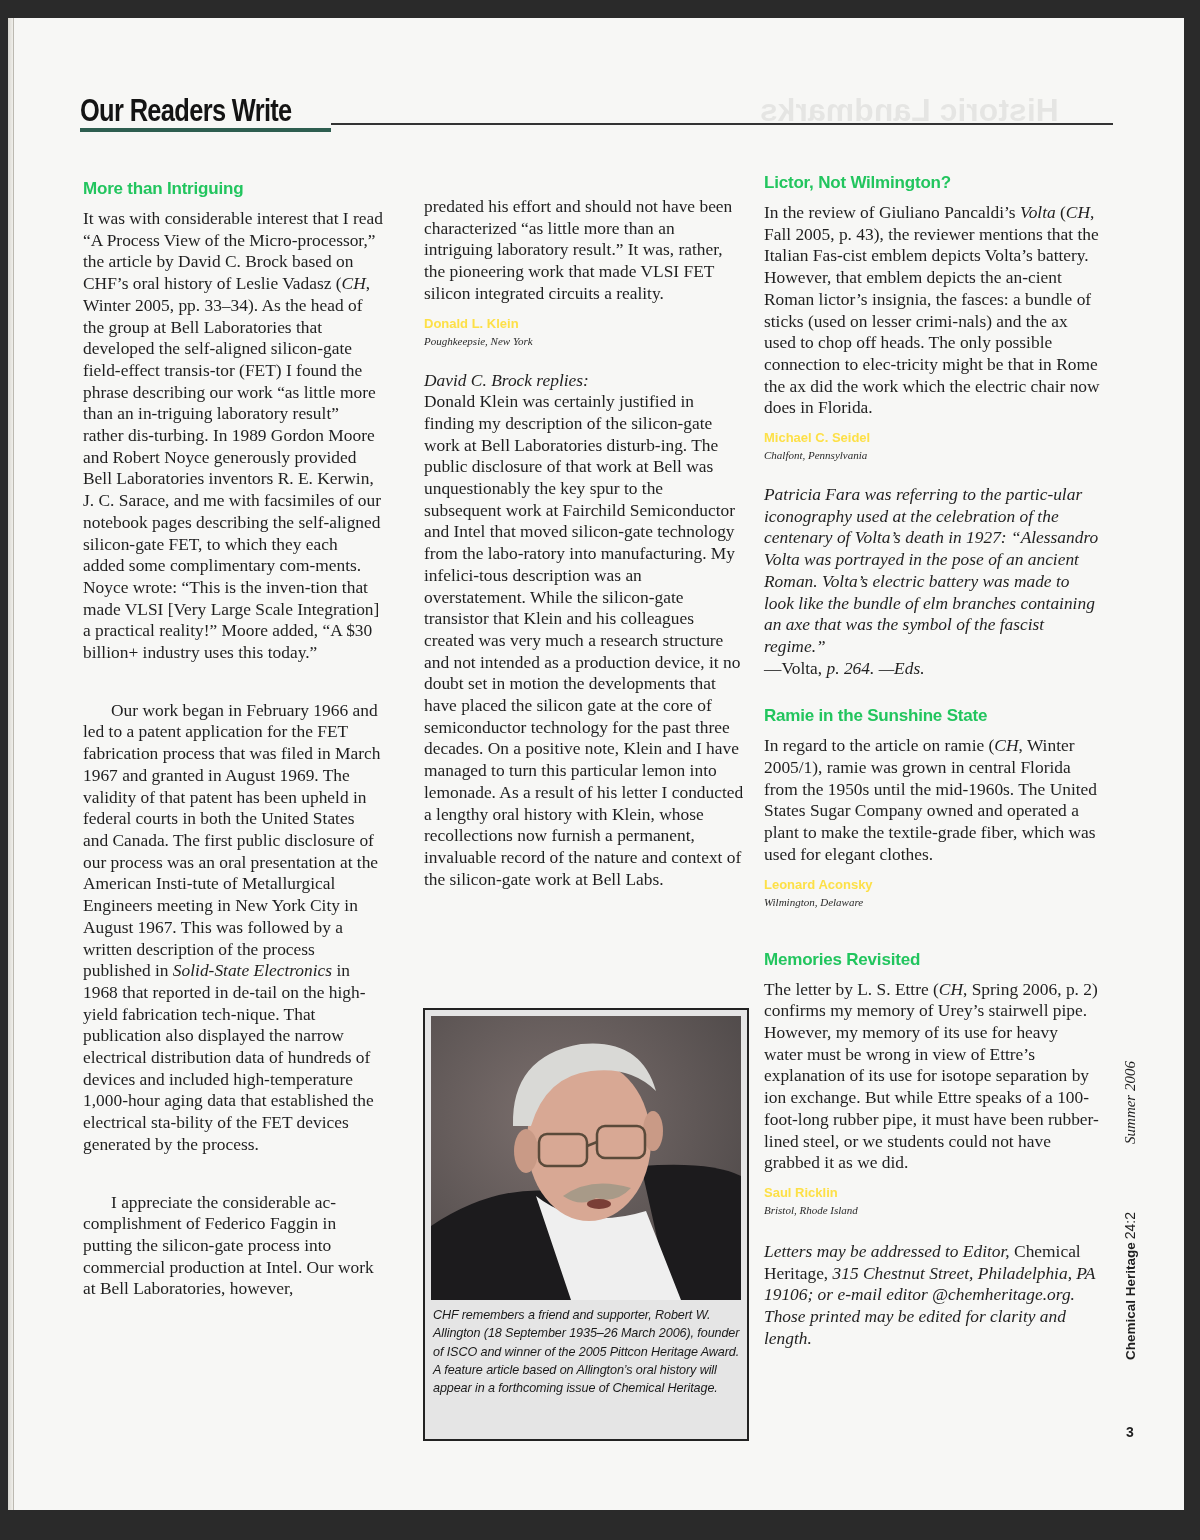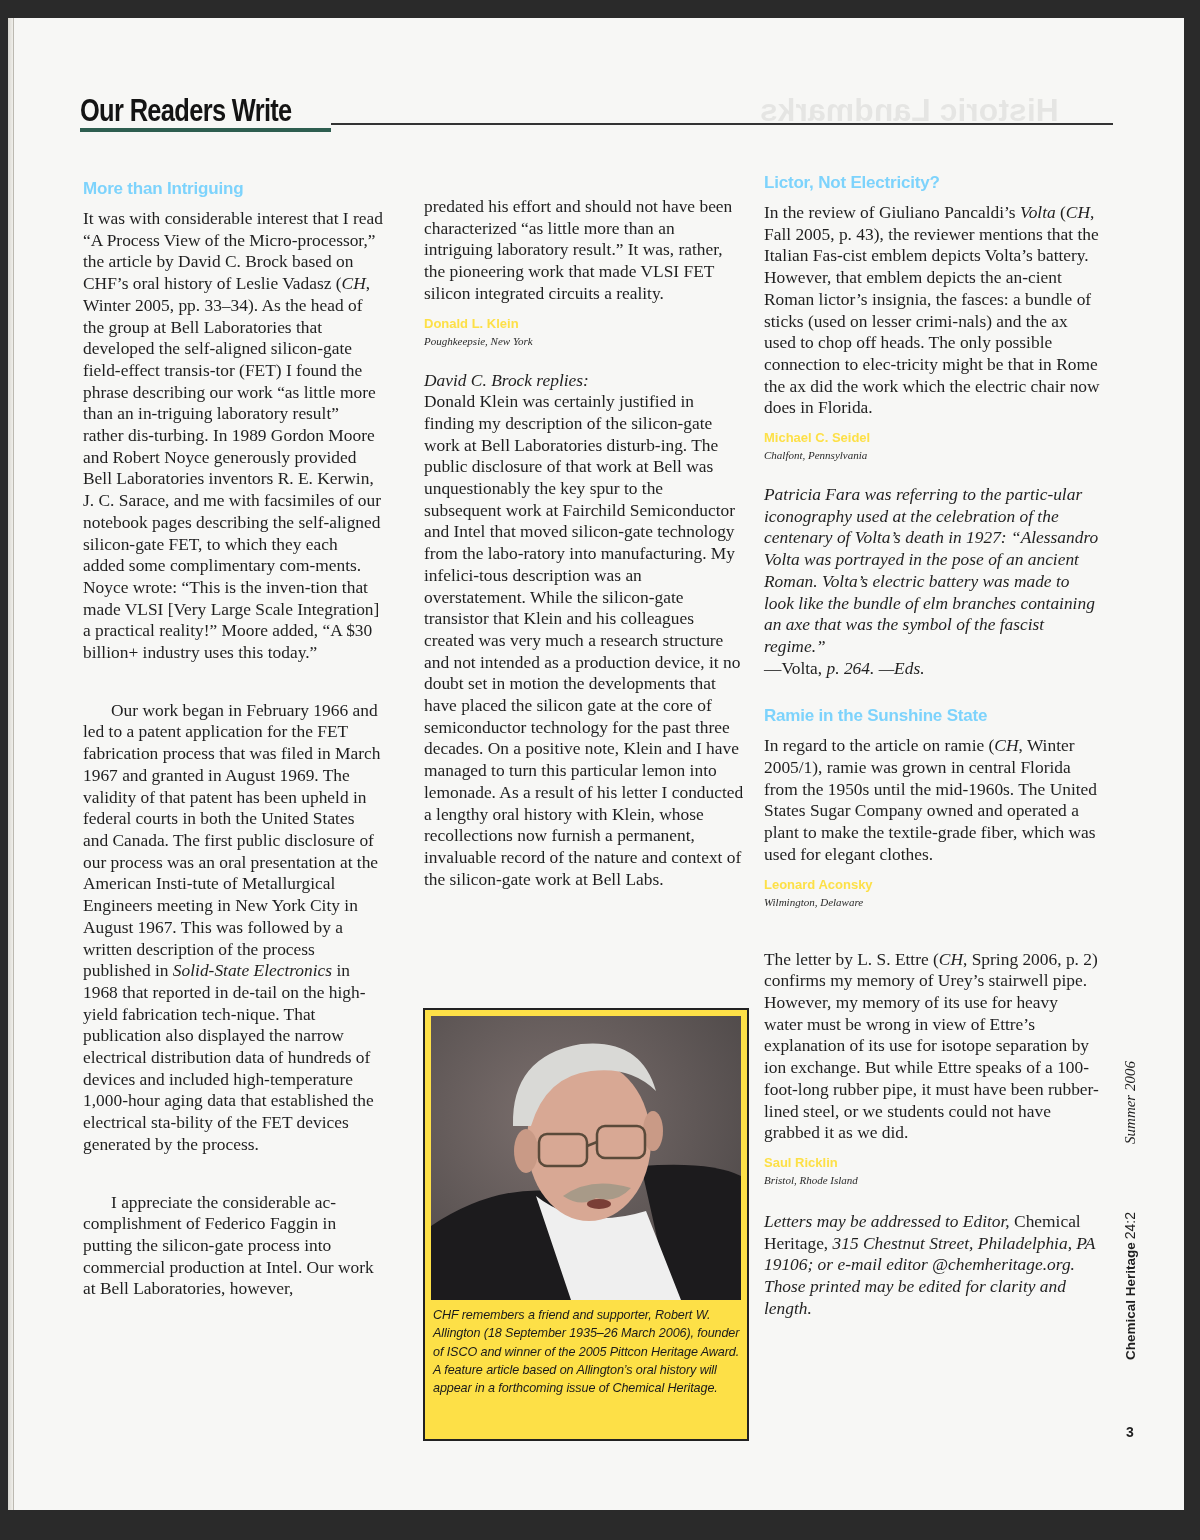--- a/index.html
+++ b/index.html
@@ -39,32 +39,32 @@
 
   .col { position: absolute; font-size: 17.4px; line-height: 21.7px; }
   .col p { text-align: left; }
   .col .indent { text-indent: 28px; margin-top: 36px; }
   .col1 { left: 83px; top: 178px; width: 300px; }
   .col2 { left: 424px; top: 196px; width: 320px; }
   .col3 { left: 764px; top: 172px; width: 336px; }
 
   .hd {
     font-family: "Liberation Sans", sans-serif; font-weight: bold; font-size: 17px;
-    line-height: 22px; color: #7dd3fc; margin-bottom: 8px; letter-spacing: -0.2px;
+    line-height: 22px; color: #22c55e; margin-bottom: 8px; letter-spacing: -0.2px;
   }
   .sig-name {
     font-family: "Liberation Sans", sans-serif; font-size: 13px; font-weight: bold;
     color: #fde047; line-height: 17px; margin-top: 10px;
   }
   .sig-loc { font-style: italic; font-size: 11px; line-height: 18px; color: #2a2a2a; }
   .it { font-style: italic; }
 
   .photo-box {
     position: absolute; left: 423px; top: 1008px; width: 326px; height: 433px;
-    background: #fde047; border: 2px solid #222; border-top-width: 2px;
+    background: #e5e5e5; border: 2px solid #222; border-top-width: 2px;
   }
   .photo {
     position: absolute; left: 6px; top: 6px; width: 310px; height: 284px;
     background: radial-gradient(ellipse at 40% 30%, #7a6e6c 0%, #5d5656 55%, #4a4646 100%);
     overflow: hidden;
   }
   .photo svg { width: 100%; height: 100%; display: block; }
   .caption {
     position: absolute; left: 8px; top: 296px; width: 310px;
     font-family: "Liberation Sans", sans-serif; font-style: italic; font-size: 12.6px;
@@ -146,34 +146,35 @@
 
       <path d="M132 180 Q160 160 200 172 Q185 188 165 182 Q150 192 132 180 Z" fill="#a89a88"></path>
 
       <ellipse cx="168" cy="188" rx="12" ry="5" fill="#7a3e36"></ellipse>
     </svg>
   </div>
   <div class="caption">CHF remembers a friend and supporter, Robert W. Allington (18 September 1935–26 March 2006), founder of ISCO and winner of the 2005 Pittcon Heritage Award. A feature article based on Allington’s oral history will appear in a forthcoming issue of Chemical Heritage.</div>
 </div>
 
 <div class="col col3">
-  <div class="hd">Lictor, Not Electricity?</div>
+  <div class="hd">Lictor, Not Wilmington?</div>
   <p><span>In the review of Giuliano Pancaldi’s </span><span class="it">Volta</span><span> (</span><span class="it">CH</span><span>, Fall 2005, p. 43), the reviewer mentions that the Italian Fas-cist emblem depicts Volta’s battery. However, that emblem depicts the an-cient Roman lictor’s insignia, the fasces: a bundle of sticks (used on lesser crimi-nals) and the ax used to chop off heads. The only possible connection to elec-tricity might be that in Rome the ax did the work which the electric chair now does in Florida.</span></p>
   <div class="sig-name">Michael C. Seidel</div>
   <div class="sig-loc">Chalfont, Pennsylvania</div>
   <div style="height:20px"></div>
   <p class="it"><span>Patricia Fara was referring to the partic-ular iconography used at the celebration of the centenary of Volta’s death in 1927: “Alessandro Volta was portrayed in the pose of an ancient Roman. Volta’s electric battery was made to look like the bundle of elm branches containing an axe that was the symbol of the fascist regime.”</span><br><span style="font-style:normal">—Volta,</span><span> p. 264. —Eds.</span></p>
 
   <div style="height:26px"></div>
   <div class="hd">Ramie in the Sunshine State</div>
   <p><span>In regard to the article on ramie (</span><span class="it">CH</span><span>, Winter 2005/1), ramie was grown in central Florida from the 1950s until the mid-1960s. The United States Sugar Company owned and operated a plant to make the textile-grade fiber, which was used for elegant clothes.</span></p>
   <div class="sig-name">Leonard Aconsky</div>
   <div class="sig-loc">Wilmington, Delaware</div>
 
   <div style="height:38px"></div>
+  <div class="hd">Memories Revisited</div>
   <p><span>The letter by L. S. Ettre (</span><span class="it">CH</span><span>, Spring 2006, p. 2) confirms my memory of Urey’s stairwell pipe. However, my memory of its use for heavy water must be wrong in view of Ettre’s explanation of its use for isotope separation by ion exchange. But while Ettre speaks of a 100-foot-long rubber pipe, it must have been rubber-lined steel, or we students could not have grabbed it as we did.</span></p>
   <div class="sig-name">Saul Ricklin</div>
   <div class="sig-loc">Bristol, Rhode Island</div>
 
   <div style="height:22px"></div>
   <p class="it"><span>Letters may be addressed to Editor, </span><span style="font-style:normal">Chemical Heritage,</span><span> 315 Chestnut Street, Philadelphia, PA 19106; or e-mail editor @chemheritage.org. Those printed may be edited for clarity and length.</span></p>
 </div>
 
 <div class="footer-vertical">
   <div class="inner">

